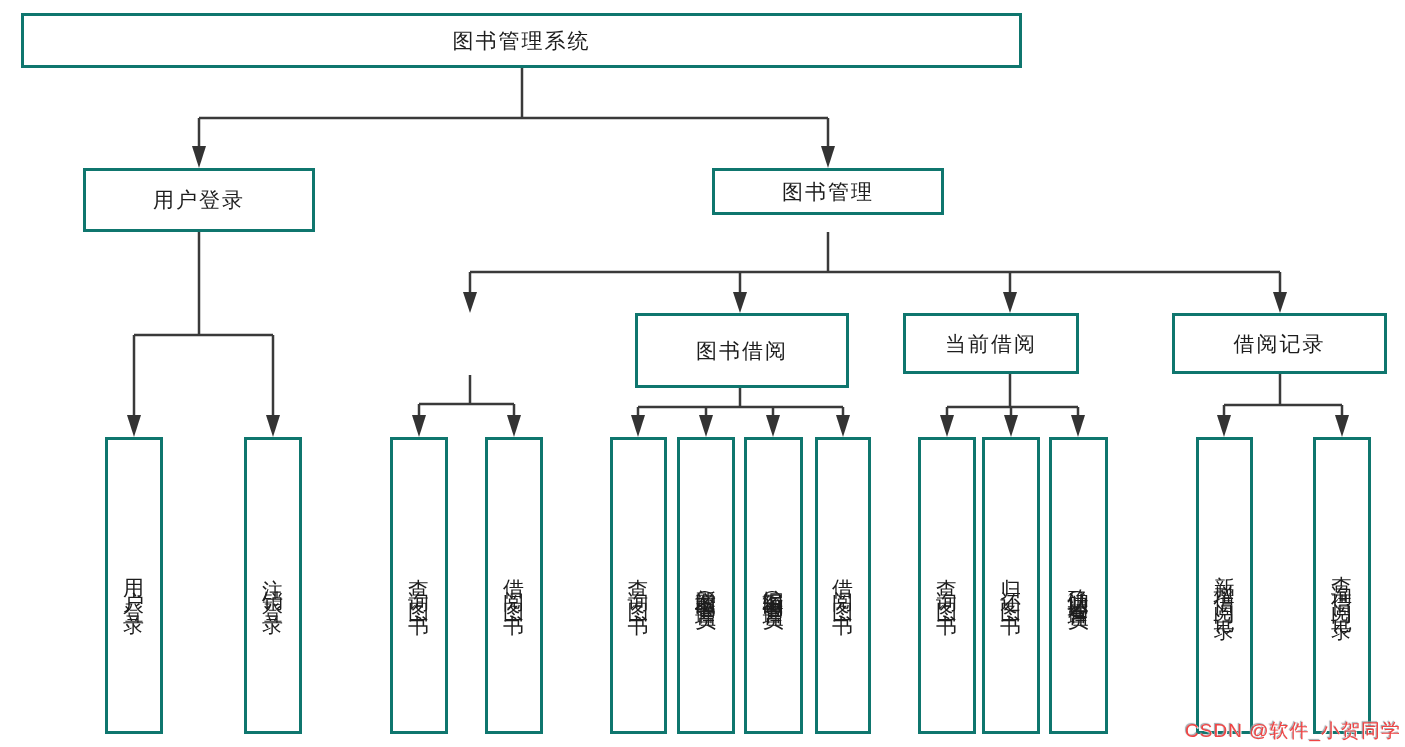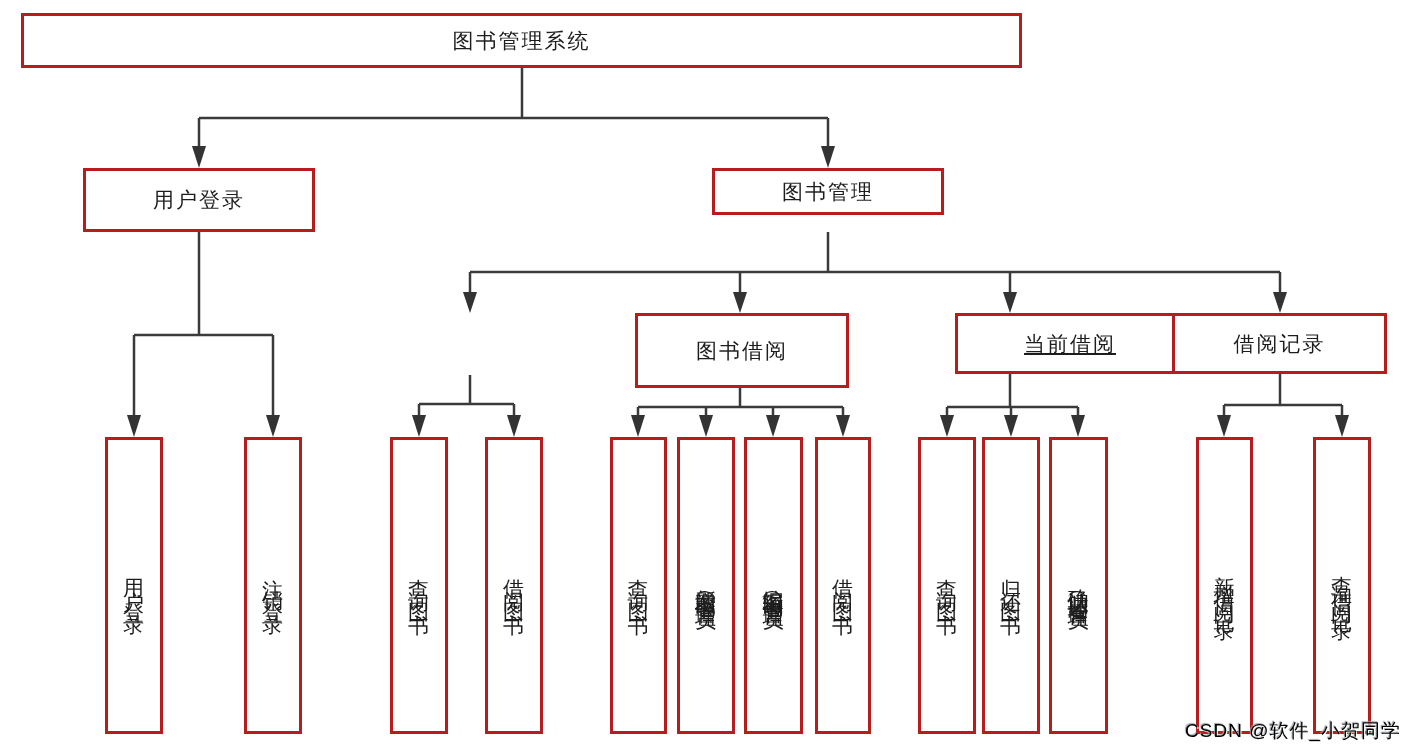--- a/index.html
+++ b/index.html
@@ -13,21 +13,21 @@
   }
   .wires {
     position: absolute;
     left: 0; top: 0;
     width: 1405px; height: 747px;
     pointer-events: none;
   }
   .node {
     position: absolute;
     box-sizing: border-box;
-    border: 3px solid #b91c1c;
+    border: 3px solid #0f766e;
     background: #ffffff;
     display: flex;
     align-items: center;
     justify-content: center;
     color: #1d1d1d;
   }
   .hlabel {
     font-size: 21px;
     letter-spacing: 2px;
     white-space: nowrap;
@@ -41,21 +41,21 @@
     line-height: 1;
     color: #1d1d1d;
     white-space: nowrap;
   }
   .watermark {
     position: absolute;
     right: 4px;
     bottom: 3px;
     font-size: 19px;
     letter-spacing: 1px;
-    color: #000000;
+    color: #ef4444;
     text-shadow: 1px 1px 0 #ffffff, -1px -1px 1px #9aa0a6;
     z-index: 10;
     white-space: nowrap;
   }
 </style>
 </head>
 <body>
 
 <div class="stage">
 
@@ -135,21 +135,21 @@
   <div class="node" style="left:83px; top:168px; width:232px; height:64px;">
     <span class="hlabel">用户登录</span>
   </div>
   <div class="node" style="left:712px; top:168px; width:232px; height:47px;">
     <span class="hlabel">图书管理</span>
   </div>
 
   <div class="node" style="left:635px; top:313px; width:214px; height:75px;">
     <span class="hlabel">图书借阅</span>
   </div>
-  <div class="node" style="left:955px; top:313px; width:230px; height:61px;text-decoration:underline;">
+  <div class="node" style="left:903px; top:313px; width:176px; height:61px;">
     <span class="hlabel">当前借阅</span>
   </div>
   <div class="node" style="left:1172px; top:313px; width:215px; height:61px;">
     <span class="hlabel">借阅记录</span>
   </div>
 
   <div class="node vbox" style="left:105px; top:437px; width:58px; height:297px;">
     <span class="vlabel" style="letter-spacing: 12px;">用户登录</span>
   </div>
   <div class="node vbox" style="left:244px; top:437px; width:58px; height:297px;">

